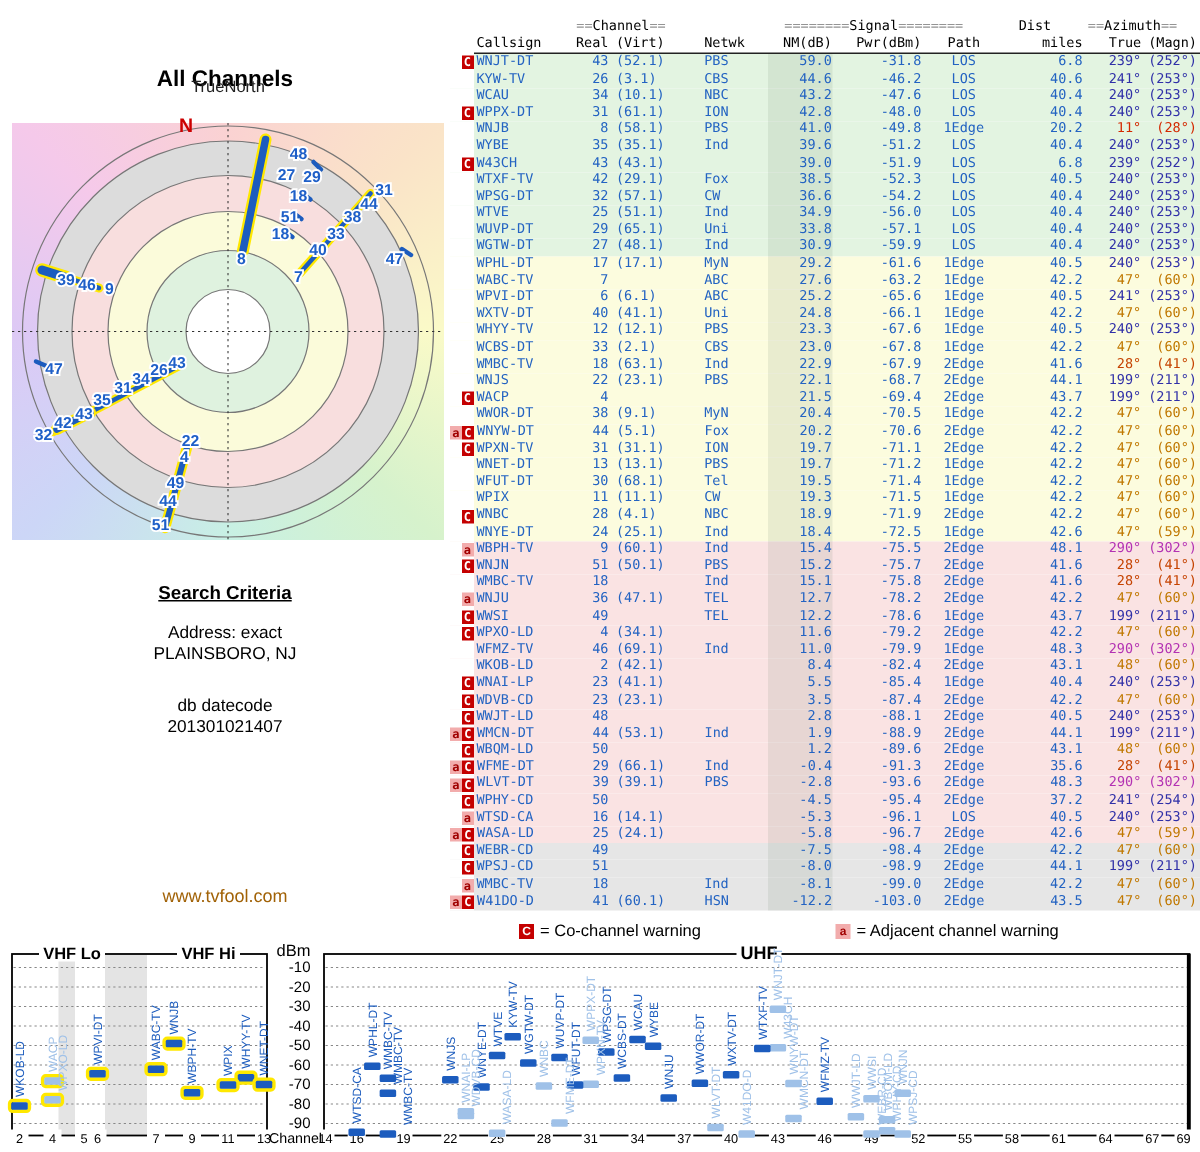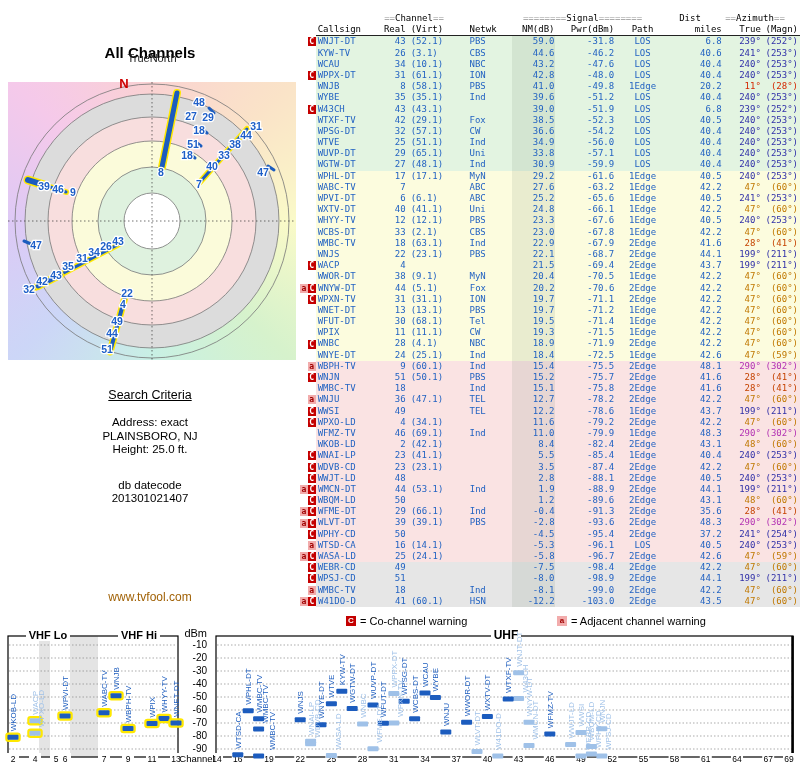--- a/index.html
+++ b/index.html
@@ -13,21 +13,21 @@
   #truenorth{position:absolute;left:0;top:52px;width:304px;text-align:center;
              font-size:11px;color:#222;}
   #radar-wheel{position:absolute;left:8px;top:82px;width:288px;height:278px;
     background:conic-gradient(from 0deg,
       #fad2d2 0deg,#fae3c8 45deg,#fafac8 90deg,#d6f2cc 135deg,#c8f0e4 180deg,
       #ccd6f7 225deg,#ddc9f5 270deg,#f5c9ea 315deg,#fad2d2 360deg);}
   #radar-svg{position:absolute;left:8px;top:82px;width:288px;height:278px;}
   #n-letter{position:absolute;left:112px;top:76px;width:24px;text-align:center;
             font-size:13px;font-weight:bold;color:#cc0000;}
   #criteria{position:absolute;left:0;top:388px;width:300px;text-align:center;color:#000;}
-  #criteria .head{font-weight:normal;font-size:12.5px;text-decoration:underline;margin-bottom:14px;}
+  #criteria .head{font-weight:bold;font-size:12.5px;text-decoration:underline;margin-bottom:14px;}
   #criteria .line{font-size:11.5px;line-height:13.5px;}
   #criteria .gap{height:22px;}
   #site-link{position:absolute;left:0;top:590px;width:300px;text-align:center;
              font-size:12px;}
   #site-link a{color:#a16207;cursor:pointer;}
 
   
   #table{position:absolute;left:300px;top:13px;width:500px;
          font-family:"DejaVu Sans Mono",monospace;font-size:9px;color:#2363c2;}
   .trow{display:flex;height:11.2px;align-items:flex-end;}
@@ -137,21 +137,20 @@
       <text x="109" y="243" text-anchor="middle" font-size="10.5px" font-weight="bold" fill="#1e5fc8" stroke="#ffffff" stroke-width="2.5" paint-order="stroke">49</text>
       <text x="104" y="255" text-anchor="middle" font-size="10.5px" font-weight="bold" fill="#1e5fc8" stroke="#ffffff" stroke-width="2.5" paint-order="stroke">44</text>
       <text x="99" y="271" text-anchor="middle" font-size="10.5px" font-weight="bold" fill="#1e5fc8" stroke="#ffffff" stroke-width="2.5" paint-order="stroke">51</text>
     </svg>
   <div id="n-letter">N</div>
 
   <div id="criteria">
     <div class="head">Search Criteria</div>
     <div class="line">Address: exact</div>
     <div class="line">PLAINSBORO, NJ</div>
-    <div class="line">Height: 25.0 ft.</div>
     <div class="gap"></div>
     <div class="line">db datecode</div>
     <div class="line">201301021407</div>
   </div>
   <div id="site-link"><a>www.tvfool.com</a></div>
 </div>
 
 <div id="table">
   <div class="trow hdr">
     <span class="cell" style="width:70px"></span>

